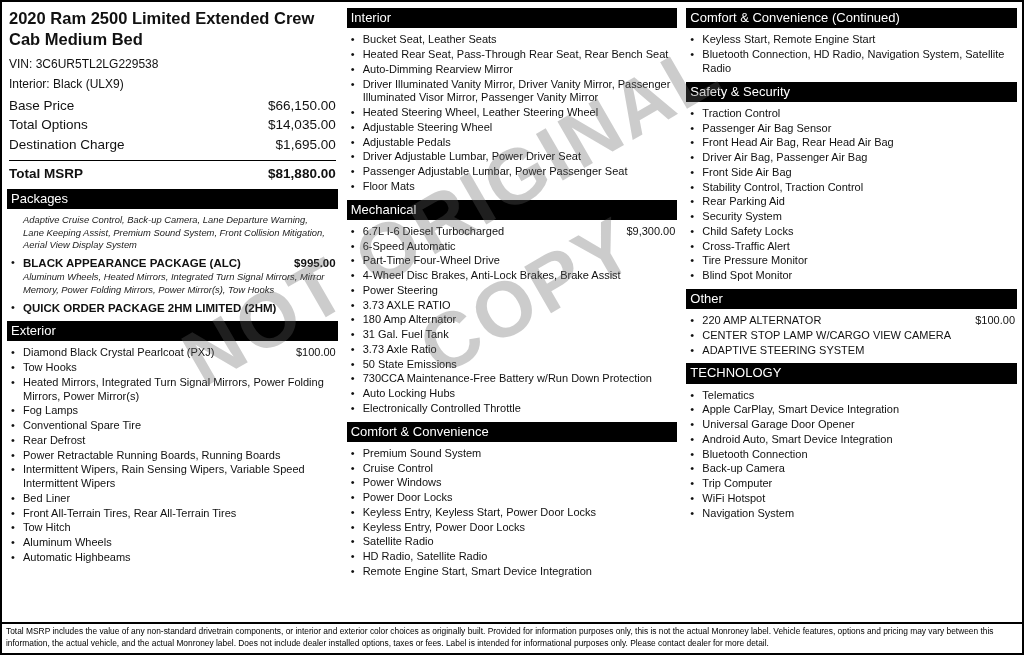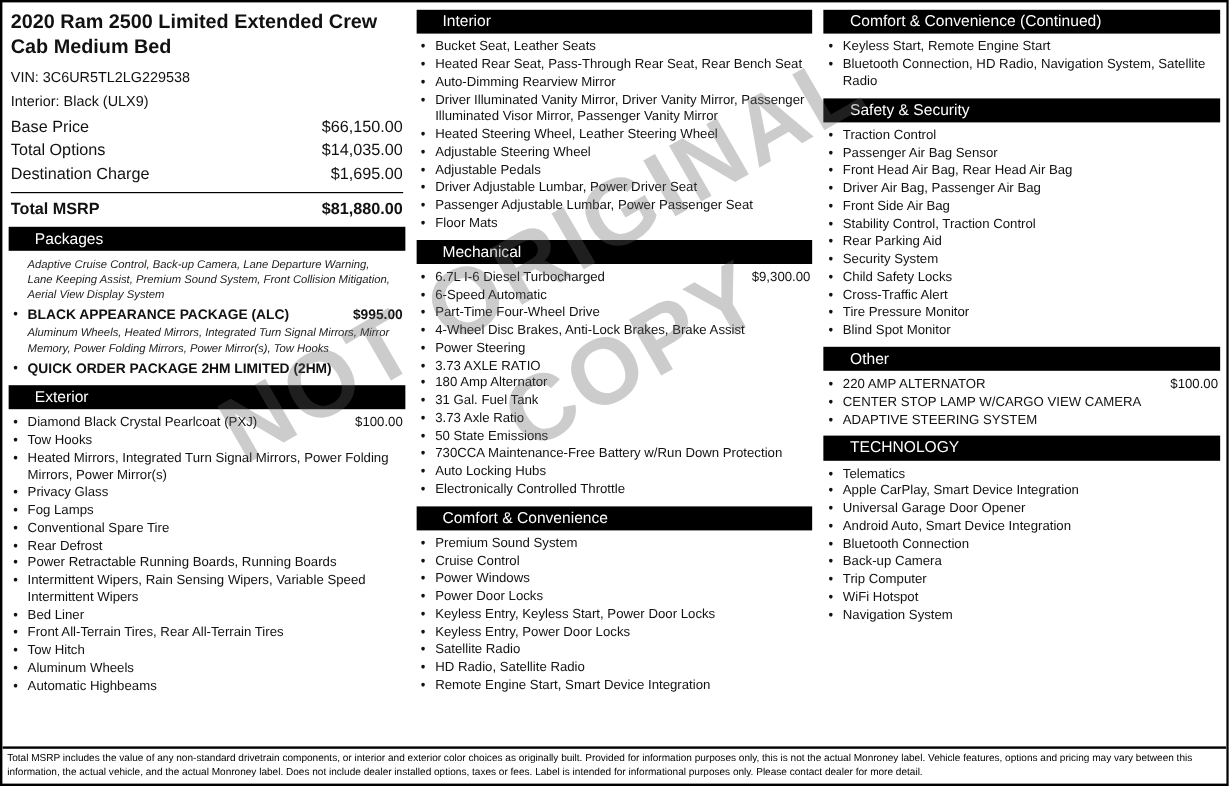--- a/index.html
+++ b/index.html
@@ -12,21 +12,21 @@
   .cols { flex:1; display:flex; gap:9px; padding:6px 5px 0 5px; overflow:hidden; }
   .col { width:334px; display:flex; flex-direction:column; overflow:hidden; }
 
   .veh-title { font-size:16.5px; font-weight:bold; line-height:1.3; margin:0 4px 4px 2px; }
   .veh-meta  { font-size:12px; line-height:1.25; margin:2.5px 4px 2.5px 2px; }
 
   .p-row { display:flex; justify-content:space-between; font-size:13.5px; line-height:1.3; margin:2px 2px;text-align:center; }
   .p-row .p-value { white-space:nowrap; }
   .p-row.total { font-weight:bold; border-top:1.5px solid #000; margin-top:4px; padding-top:4px; }
 
-  .sec-header { background:#000; color:#fff; font-size:13px; line-height:1.25; padding:2px 22px; margin:5px 0 4px 0; }
+  .sec-header { background:#000; color:#fff; font-size:13px; line-height:1.25; padding:2px 4px; margin:5px 0 4px 0; }
   .col > .sec-header:first-child { margin-top:0; }
 
   ul.items { list-style:none; }
   ul.items li { margin:1px 0; }
   .li-row { display:flex; align-items:flex-start; font-size:11px; line-height:1.25; padding:0 2px 0 4px; }
   .bullet { flex:0 0 12px; }
   .bullet::before { content:"\2022"; }
   .li-text { flex:1; }
   .li-price { margin-left:8px; white-space:nowrap; }
 
@@ -116,25 +116,20 @@
             <span class="li-text">Tow Hooks</span>
 
           </li>
 
           <li class="li-row">
             <span class="bullet"></span>
             <span class="li-text">Heated Mirrors, Integrated Turn Signal Mirrors, Power Folding Mirrors, Power Mirror(s)</span>
 
           </li>
 
-          <li class="li-row">
-            <span class="bullet"></span>
-            <span class="li-text">Privacy Glass</span>
-
-          </li>
 
           <li class="li-row">
             <span class="bullet"></span>
             <span class="li-text">Fog Lamps</span>
 
           </li>
 
           <li class="li-row">
             <span class="bullet"></span>
             <span class="li-text">Conventional Spare Tire</span>

